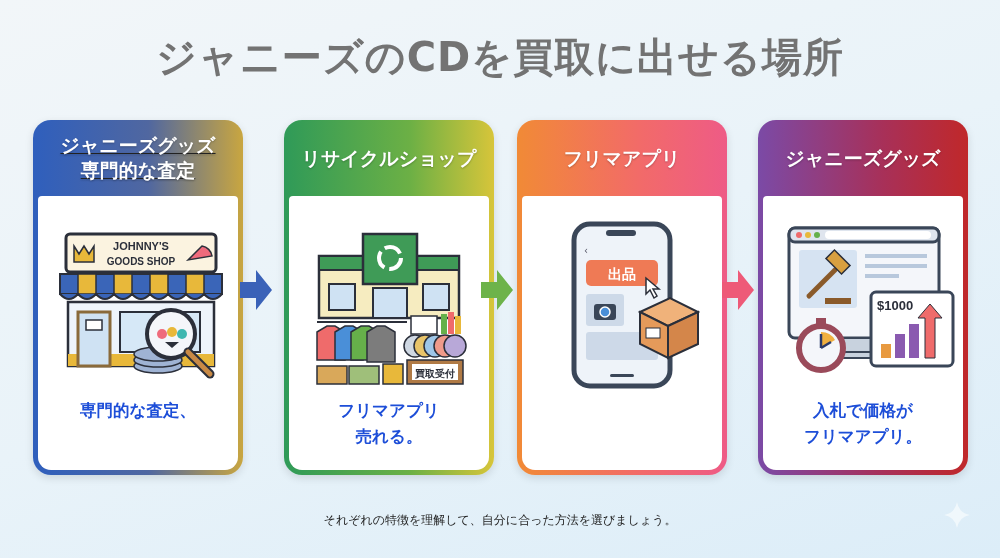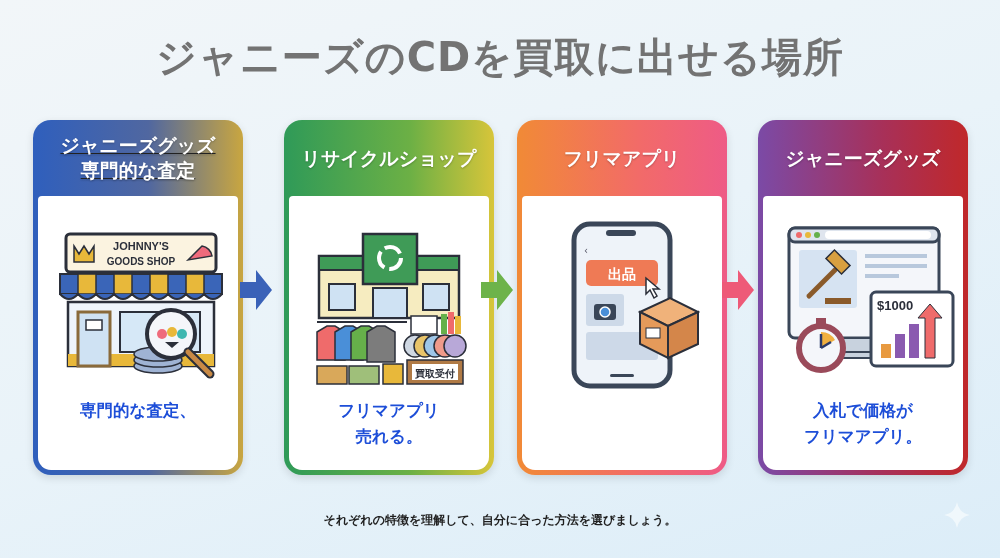--- a/index.html
+++ b/index.html
@@ -35,21 +35,21 @@
     font-weight: bold; font-size: 16.5px; line-height: 1.55; color: #1d4ed8;
   }
   .c1 { left: 33px; background: linear-gradient(90deg, #2f5fbd 0%, #5067a0 55%, #c9a640 100%); text-decoration: underline; }
   .c1 .card-body { box-shadow: inset 0 0 0 0 transparent; }
   .c2 { left: 276px; background: linear-gradient(90deg, #2f9a58 0%, #6cb045 60%, #d7c53a 100%); margin-left: 8px; }
   .c3 { left: 517px; background: linear-gradient(90deg, #f18a36 0%, #f26a6a 60%, #ee5b86 100%); }
   .c4 { left: 758px; background: linear-gradient(90deg, #7b4aa6 0%, #a83058 60%, #c0282a 100%); }
   .arrow { position: absolute; top: 268px; width: 36px; height: 44px; }
   .footer {
     position: absolute; left: 0; top: 512px; width: 1000px; text-align: center;
-    font-size: 12px; font-weight: bold; color: #1f1f1f;
+    font-size: 12px; font-weight: normal; color: #1f1f1f;
   }
   .sparkle { position: absolute; left: 942px; top: 500px; width: 30px; height: 30px; }
 </style>
 </head>
 <body>
 
 <div class="title">ジャニーズのCDを買取に出せる場所</div>
 
 <div class="card c1">
   <div class="card-header">

